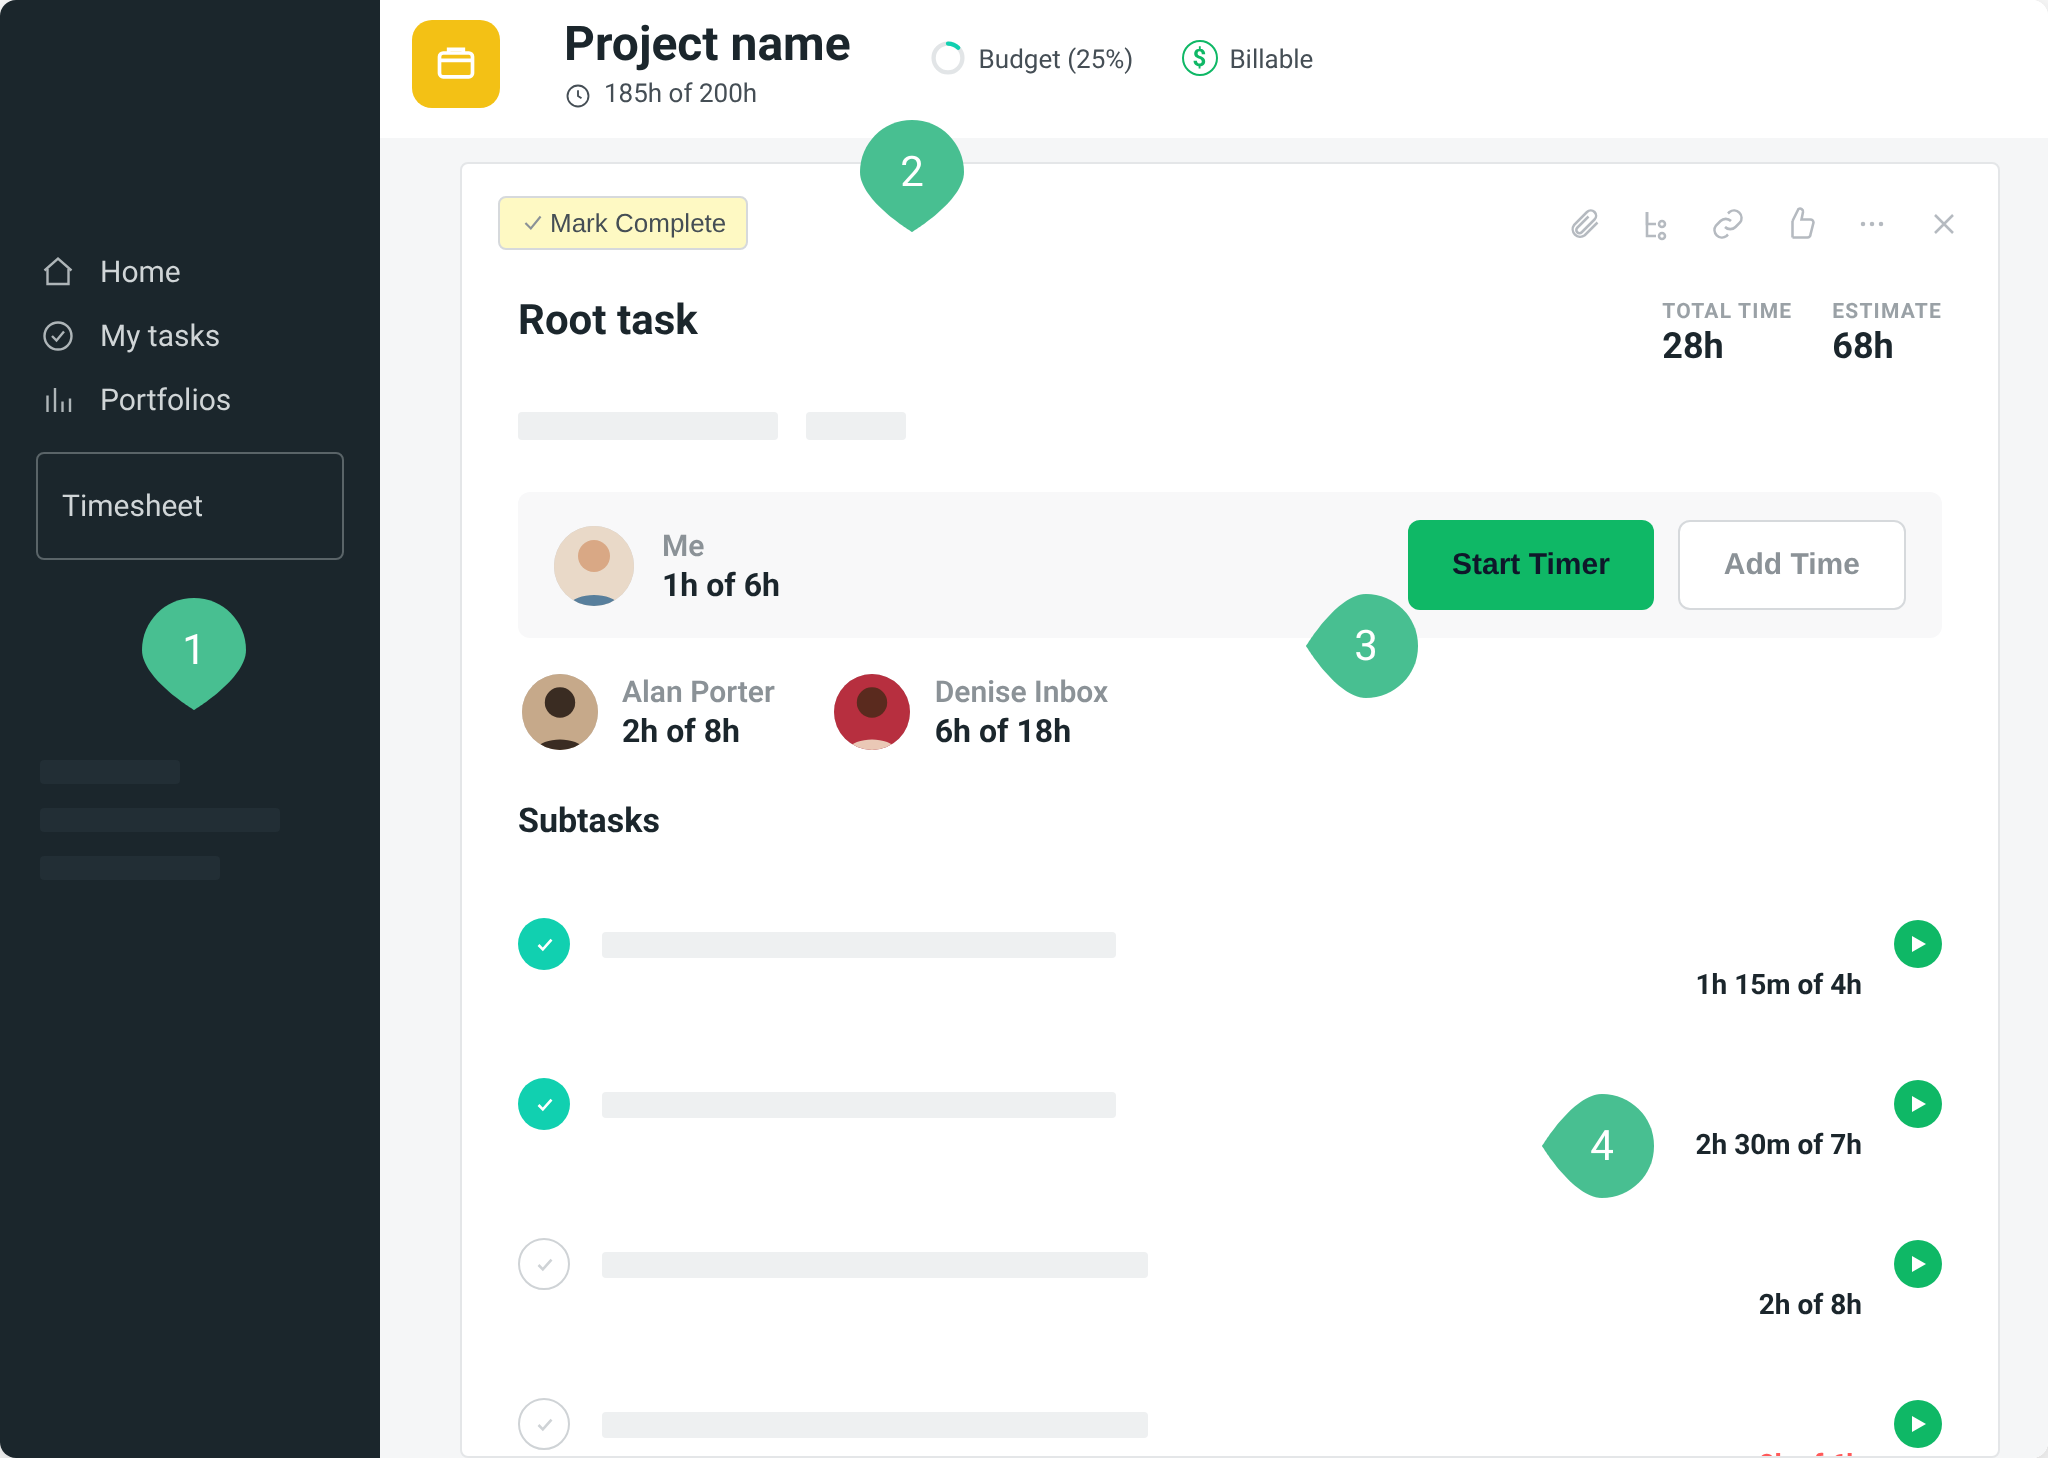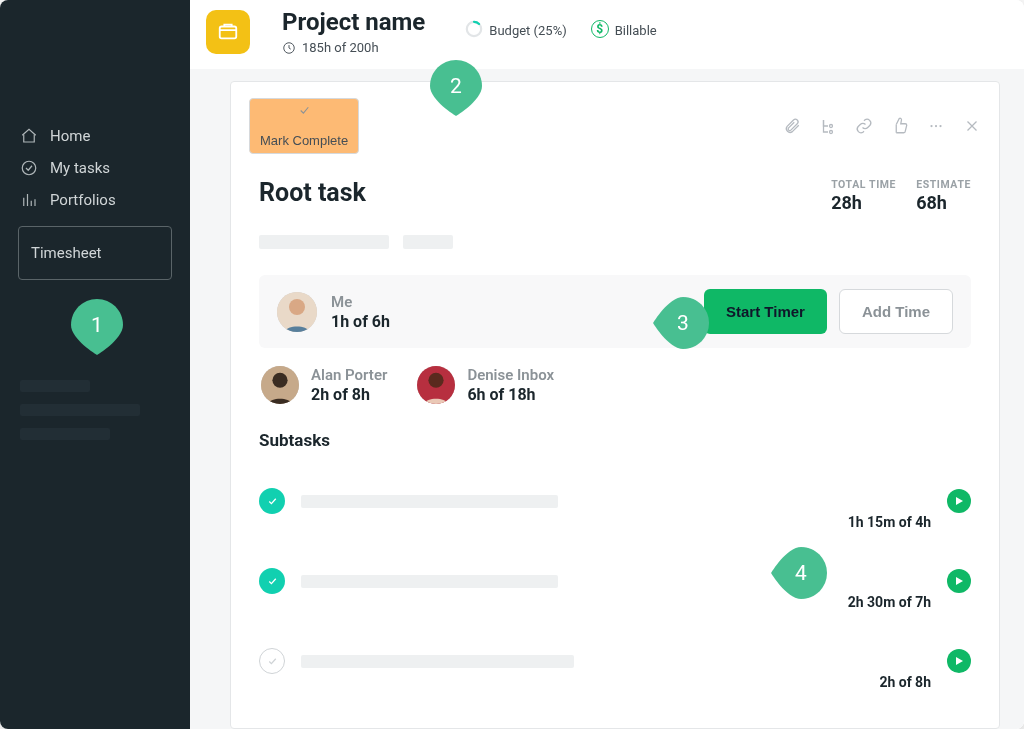--- a/index.html
+++ b/index.html
@@ -108,34 +108,34 @@
     display:flex;
     flex-direction:column;
   }
   .panel-top{
     display:flex;
     align-items:center;
     justify-content:space-between;
     padding:16px 18px 8px;
   }
   .mark-complete{
-    display:flex;align-items:center;gap:16px;
+    display:flex;align-items:center;gap:2px;
     border:1px solid #d6d9dc;border-radius:4px;
     padding:5px 10px;font-size:13px;color:#454e55;
-    background:#fdba74;cursor:pointer;flex-direction:column;
+    background:#fef9c3;cursor:pointer;
   }
   .mark-complete svg{width:13px;height:13px;stroke:#8b9297;fill:none;stroke-width:2;}
   .panel-actions{display:flex;align-items:center;gap:18px;color:#b5bac0;}
   .panel-actions .ic{width:18px;height:18px;cursor:pointer;}
   .panel-actions svg{width:18px;height:18px;stroke:#b5bac0;fill:none;stroke-width:1.7;}
 
   .panel-body{padding:8px 28px 20px;overflow:auto;}
 
   .task-head{display:flex;align-items:flex-start;justify-content:space-between;margin-top:8px;}
-  .task-title{font-size:25px;font-weight:700;color:#1b262c;}
+  .task-title{font-size:21px;font-weight:700;color:#1b262c;}
   .stat-cols{display:flex;gap:20px;text-align:left;}
   .stat-col .lbl{font-size:10.5px;letter-spacing:.6px;font-weight:700;color:#9aa1a6;}
   .stat-col .val{font-size:18px;font-weight:700;color:#1b262c;margin-top:1px;}
 
   .ph-row{display:flex;gap:14px;margin-top:22px;}
   .ph{height:14px;border-radius:2px;background:#eef0f1;}
   .ph.w1{width:130px;} .ph.w2{width:50px;}
 
   
   .assignee-block{

